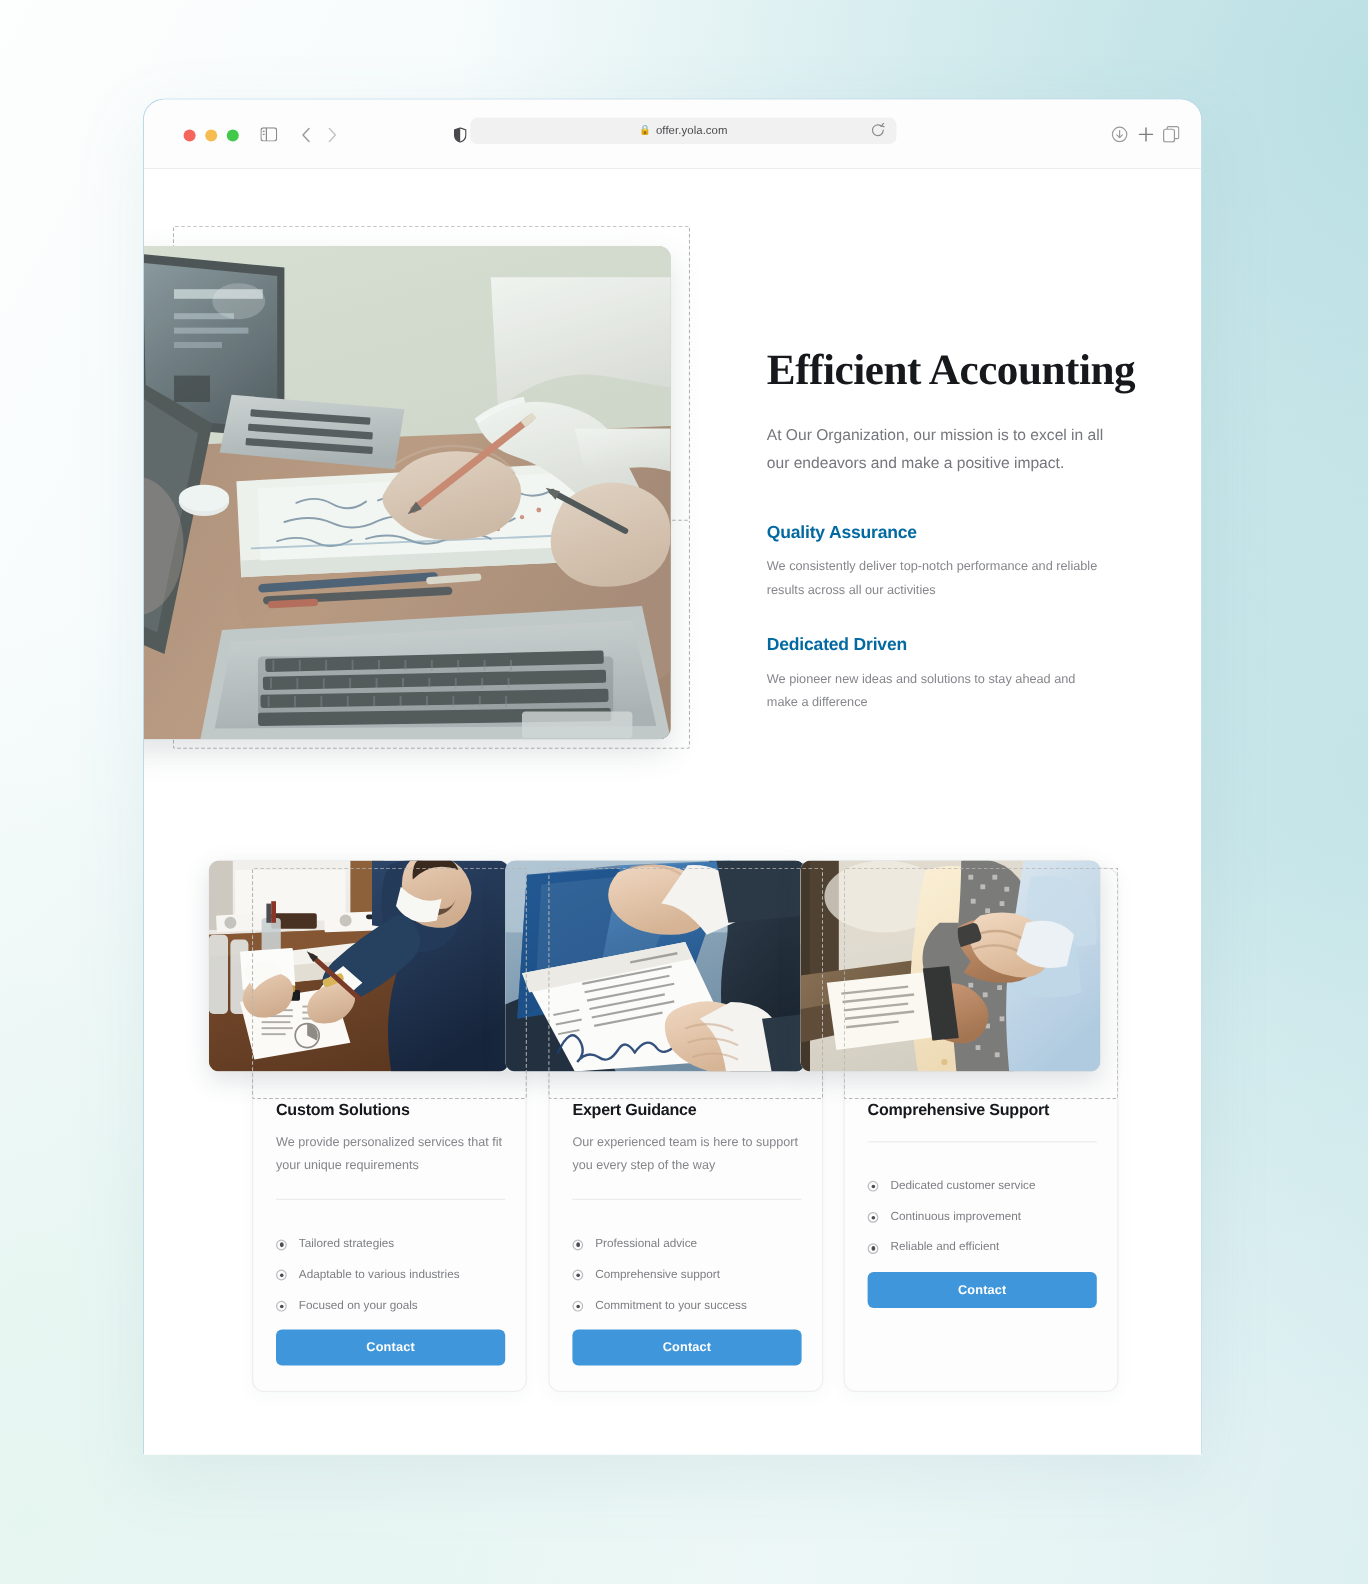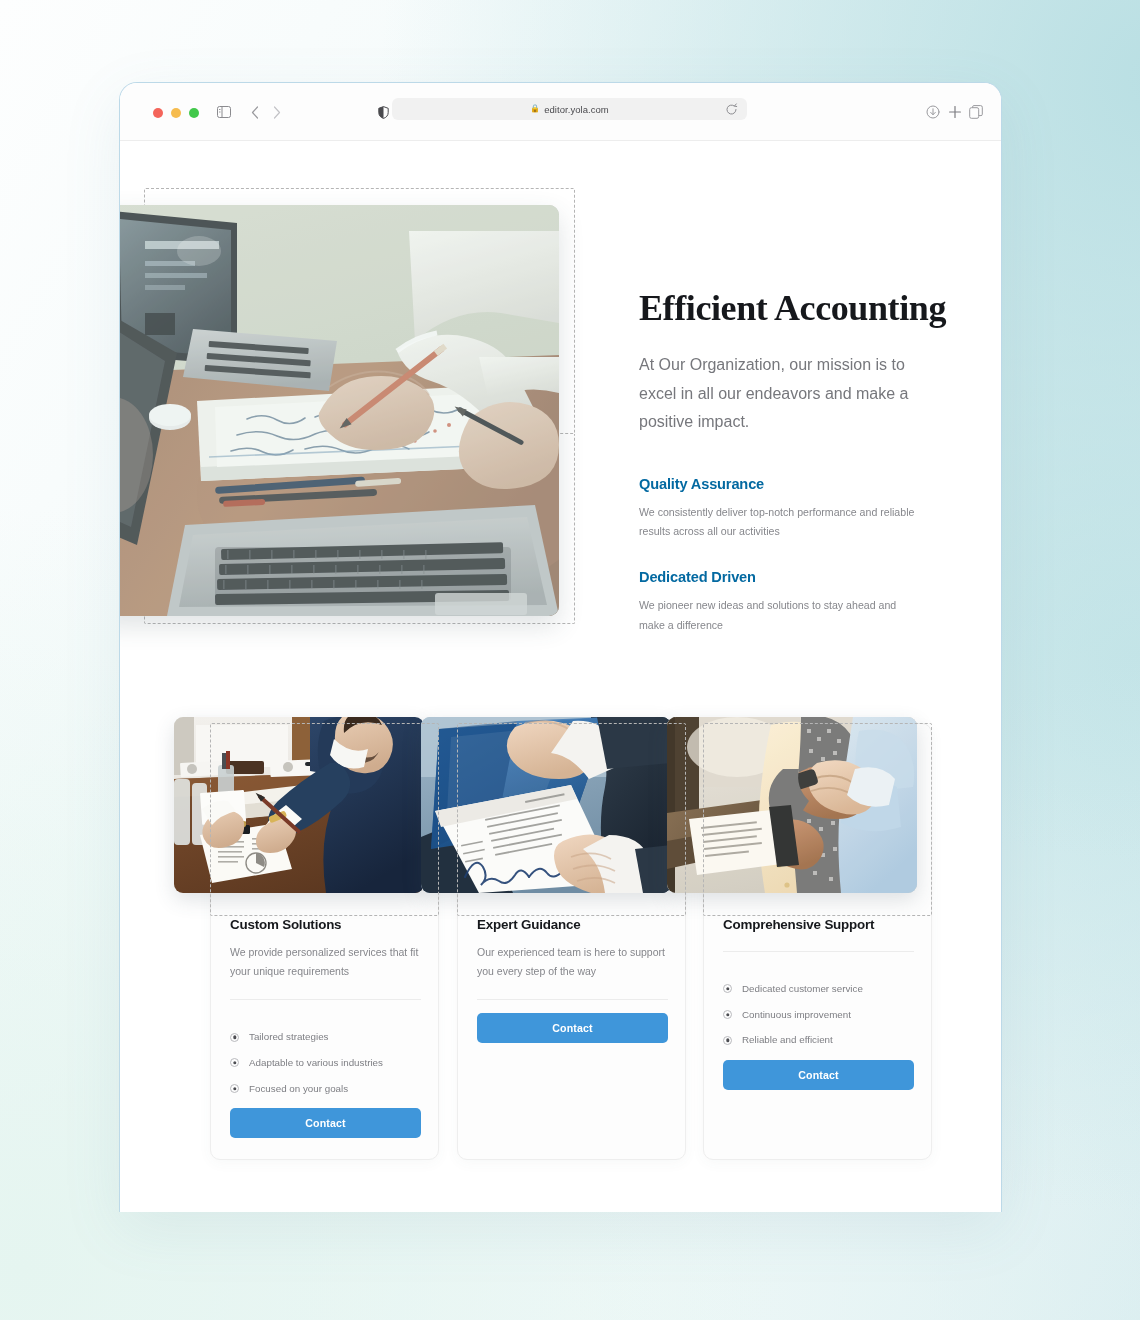--- a/index.html
+++ b/index.html
@@ -99,21 +99,21 @@
 
   .hero-txt { position:absolute; left:519px; top:0; width:320px; }
   .hero-title {
     font-size:36px; font-weight:700; line-height:1.17;
     color:#16181c; letter-spacing:-0.4px;
     margin-top:146px;
     font-family:Liberation Serif, serif;
   }
   .hero-sub {
     margin-top:22px;
-    font-size:16px; line-height:1.78; color:#76777c;
+    font-size:13px; line-height:1.78; color:#76777c;
     max-width:282px;
   }
   .feat { margin-top:39px; }
   .feat + .feat { margin-top:28px; }
   .feat h3 {
     font-size:14.6px; font-weight:700; color:#0369a1;
     letter-spacing:-0.15px;
   }
   .feat p {
     margin-top:11px;
@@ -241,21 +241,21 @@
 
     <span class="chrome-ico ico-shield">
       <svg width="11" height="13" viewBox="0 0 11 13">
         <path d="M5.5 0.6 L10.2 2.3 V6.6 C10.2 9.4 8.2 11.6 5.5 12.4 C2.8 11.6 0.8 9.4 0.8 6.6 V2.3 Z" fill="none" stroke="#4a4a4e" stroke-width="1"></path>
         <path d="M5.5 0.6 L0.8 2.3 V6.6 C0.8 9.4 2.8 11.6 5.5 12.4 Z" fill="#4a4a4e"></path>
       </svg>
     </span>
 
     <div class="urlbar">
       <span class="lock">🔒</span>
-      <span class="url">editor.yola.com</span>
+      <span class="url">offer.yola.com</span>
       <span class="reload">
         <svg width="13" height="13" viewBox="0 0 13 13" fill="none" stroke="#8b8b8f" stroke-width="1" stroke-linecap="round">
           <path d="M11 6.5 A4.5 4.5 0 1 1 9.3 3"></path>
           <polyline points="11.3,0.9 9.4,3.1 11.7,3.5"></polyline>
         </svg>
       </span>
     </div>
 
     <span class="chrome-ico ico-dl">
       <svg width="14" height="14" viewBox="0 0 14 14" fill="none" stroke="#9a9a9e" stroke-width="1" stroke-linecap="round" stroke-linejoin="round">
@@ -640,20 +640,34 @@
               <path d="M150 140 q22 -8 40 2"></path>
               <path d="M152 152 q22 -8 42 2"></path>
               <path d="M156 164 q20 -7 38 2"></path>
             </g>
           </svg>
         </div>
         <div class="card-body">
           <h3>Expert Guidance</h3>
           <p class="desc">Our experienced team is here to support you every step of the way</p>
           <div class="card-rule"></div>
+          <ul class="card-list">
+            <li>
+              <span class="bullet"></span>
+              <span>Professional advice</span>
+            </li>
+            <li>
+              <span class="bullet"></span>
+              <span>Comprehensive support</span>
+            </li>
+            <li>
+              <span class="bullet"></span>
+              <span>Commitment to your success</span>
+            </li>
+          </ul>
           <button class="contact-btn">Contact</button>
         </div>
       </article>
 
       <article class="card c3">
         <div class="card-img">
           <svg viewBox="0 0 250 176" preserveAspectRatio="xMidYMid slice" role="img">
             <defs>
               <linearGradient id="c3bg" x1="0" y1="0" x2="0.3" y2="1">
                 <stop offset="0" stop-color="#e8e6e0"></stop>

